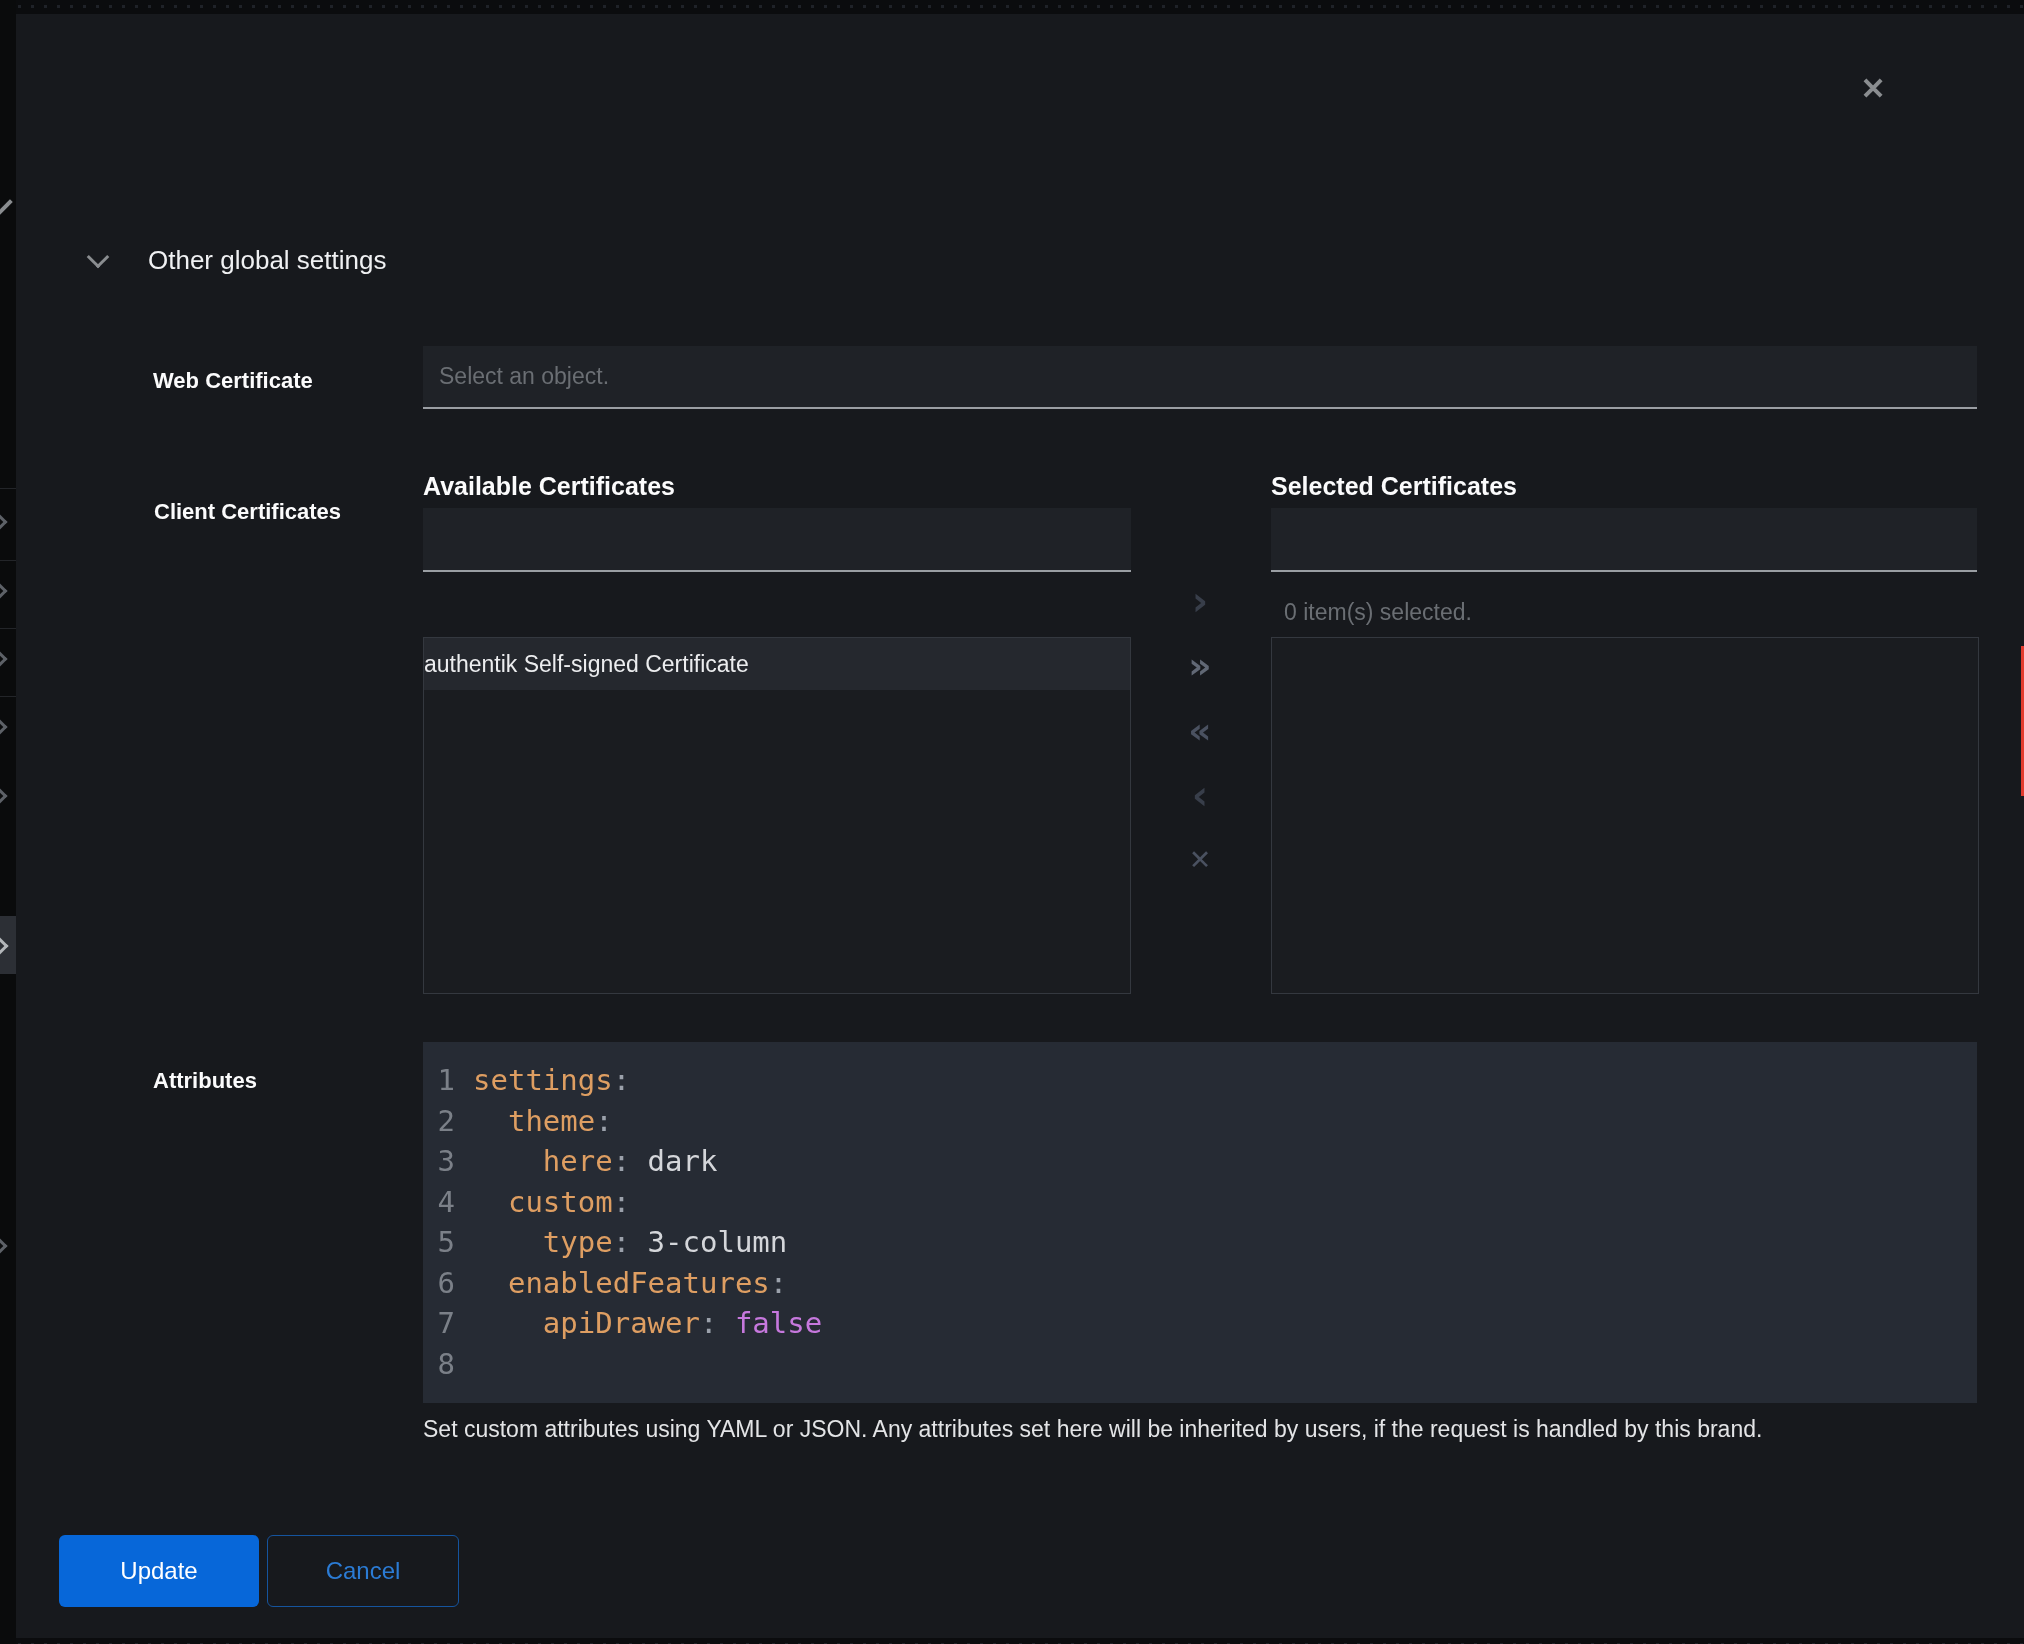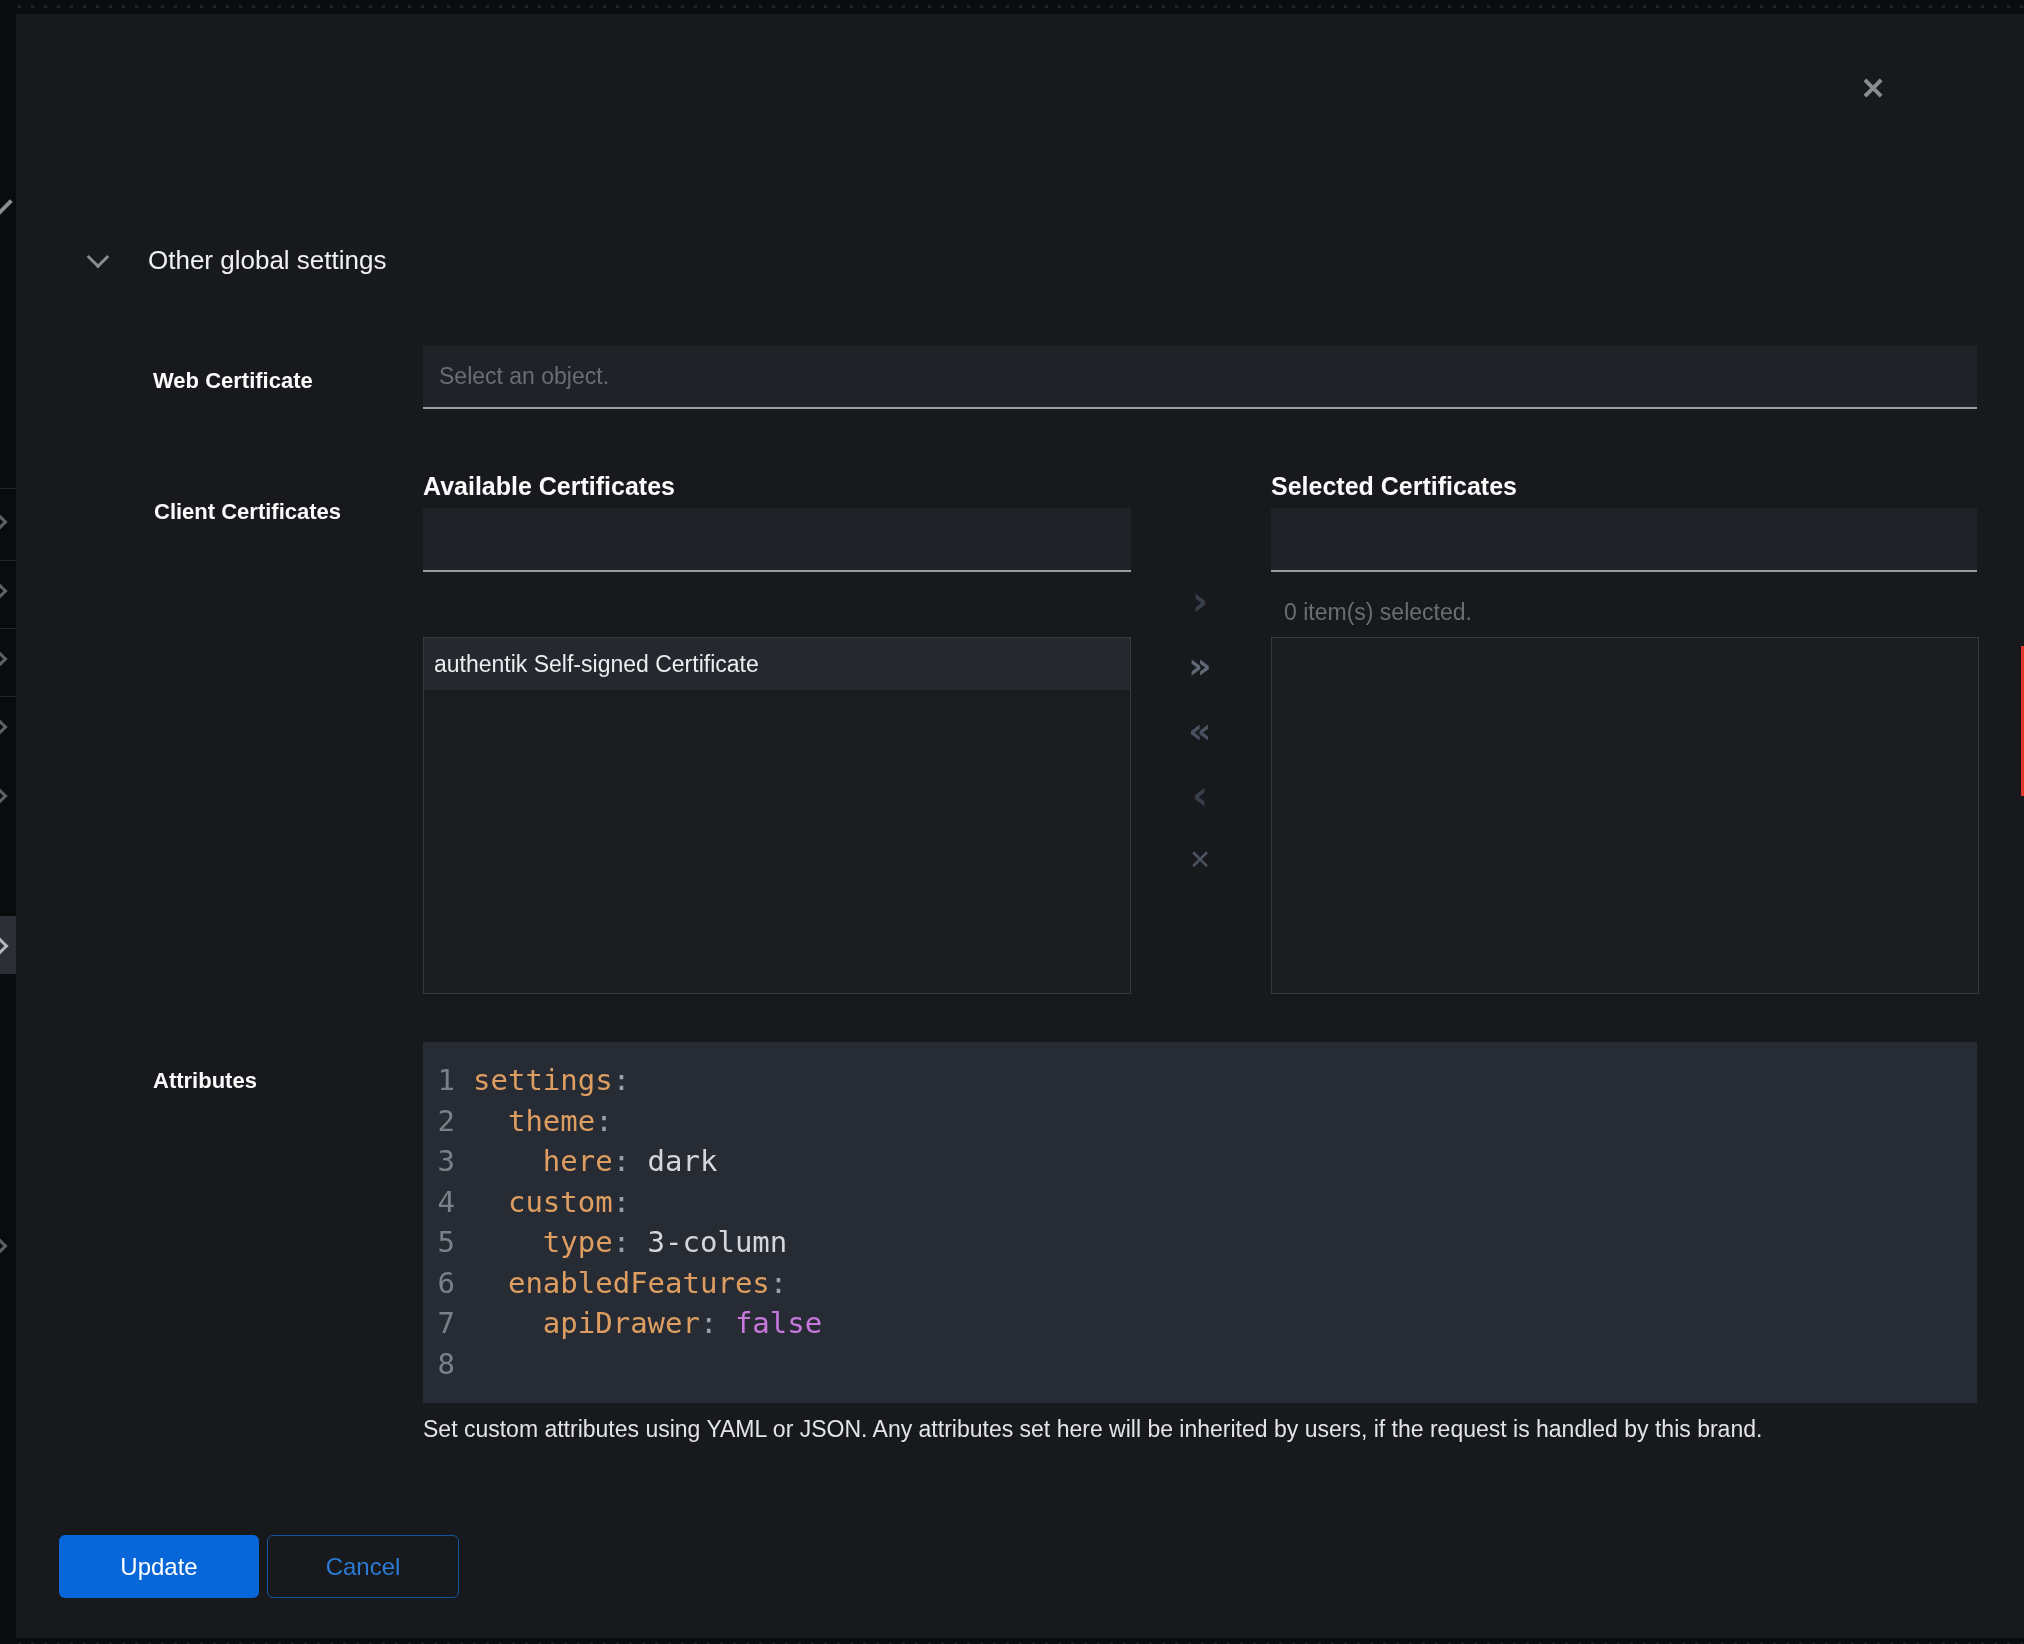--- a/index.html
+++ b/index.html
@@ -45,21 +45,21 @@
   .mag-s{left:1272px;top:512px;}
 
   .dual-header{position:absolute;color:#fbfbfc;font-size:25px;font-weight:bold;}
   .hdr-available{left:407px;top:458px;}
   .hdr-selected{left:1255px;top:458px;}
   .selected-status{position:absolute;left:1255px;top:585px;color:#6a6e73;font-size:23px;margin-left:13px;}
 
   .list-box{position:absolute;top:623px;width:708px;height:357px;background:#1a1c20;border:1px solid #34383f;box-sizing:border-box;margin:0;padding:0;list-style:none;overflow:hidden;}
   .list-available{left:407px;}
   .list-selected{left:1255px;}
-  .list-box li{height:52px;line-height:52px;background:#25282e;color:#ecedef;font-size:23px;padding-left:10px;cursor:pointer;}
+  .list-box li{height:52px;line-height:52px;background:#25282e;color:#ecedef;font-size:23px;cursor:pointer;}
 
   .transfer{position:absolute;left:1166px;top:569px;width:36px;height:295px;display:flex;flex-direction:column;justify-content:space-between;align-items:center;}
   .xfer{background:none;border:0;padding:0;width:36px;height:36px;font-weight:bold;cursor:pointer;line-height:36px;text-align:center;font-family:"DejaVu Sans",sans-serif;}
   .xfer.single{font-size:40px;}
   .xfer.double{font-size:36px;}
   .xfer.cross{font-size:27px;}
   .xfer.disabled{color:#383e4a;}
   .xfer.enabled{color:#616875;}
   .xfer.mid{color:#4a5160;}
 
@@ -68,21 +68,21 @@
   .code-line .ln{width:20px;text-align:right;color:#7b8088;margin-right:18px;flex:none;}
   .code-line .code{white-space:pre;}
   .code-line .k{color:#de9e62;}
   .code-line .p{color:#9ba1ab;}
   .code-line .v-plain{color:#d4d6da;}
   .code-line .v-kw{color:#c678dd;}
   .caret{display:inline-block;width:3px;height:32px;background:#528bff;vertical-align:-6px;margin-left:1px;}
 
   .help-text{position:absolute;left:407px;top:1402px;color:#e3e4e6;font-size:23px;white-space:nowrap;}
 
-  .btn{position:absolute;top:1521px;height:63px;font-size:24px;border-radius:6px;cursor:pointer;font-family:"Liberation Sans",sans-serif;}
+  .btn{position:absolute;top:1521px;height:72px;font-size:24px;border-radius:6px;cursor:pointer;font-family:"Liberation Sans",sans-serif;}
   .btn-primary{left:43px;width:200px;background:#0767d9;color:#ffffff;border:0;}
   .btn-link{left:251px;width:192px;background:transparent;color:#2b7bd4;border:1px solid #15549e;}
 
   .red-sliver{position:absolute;left:2021px;top:646px;width:3px;height:150px;background:#e23b2e;}
 </style>
 </head>
 <body>
 
 <div class="page">
 

